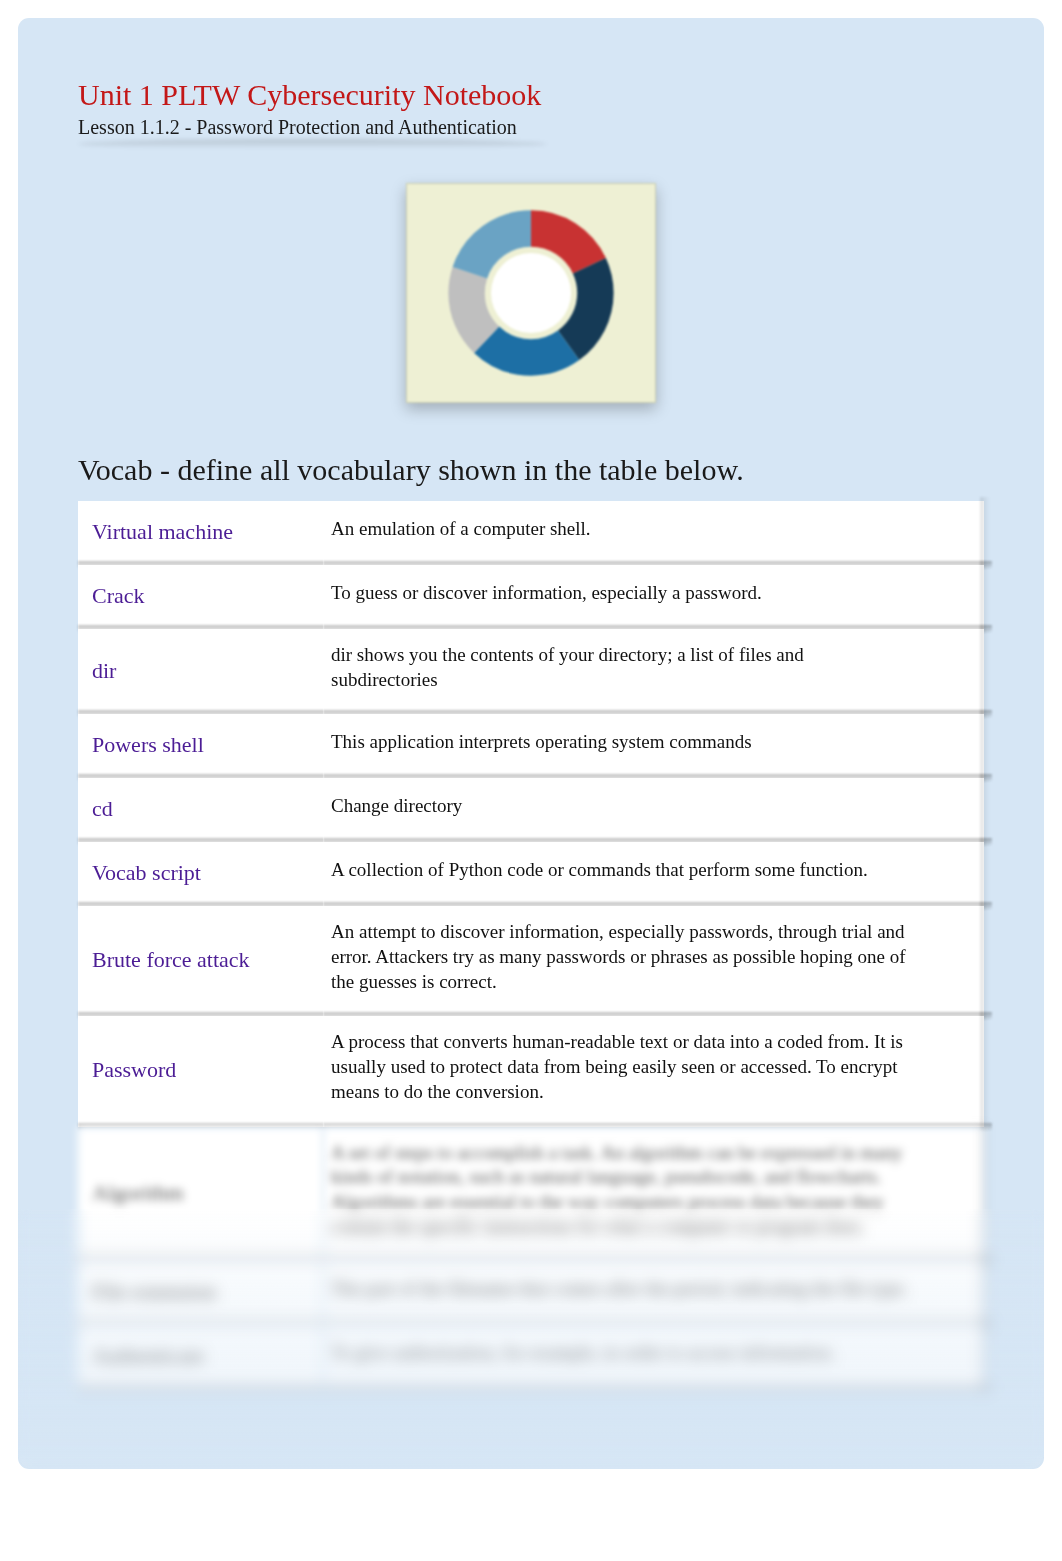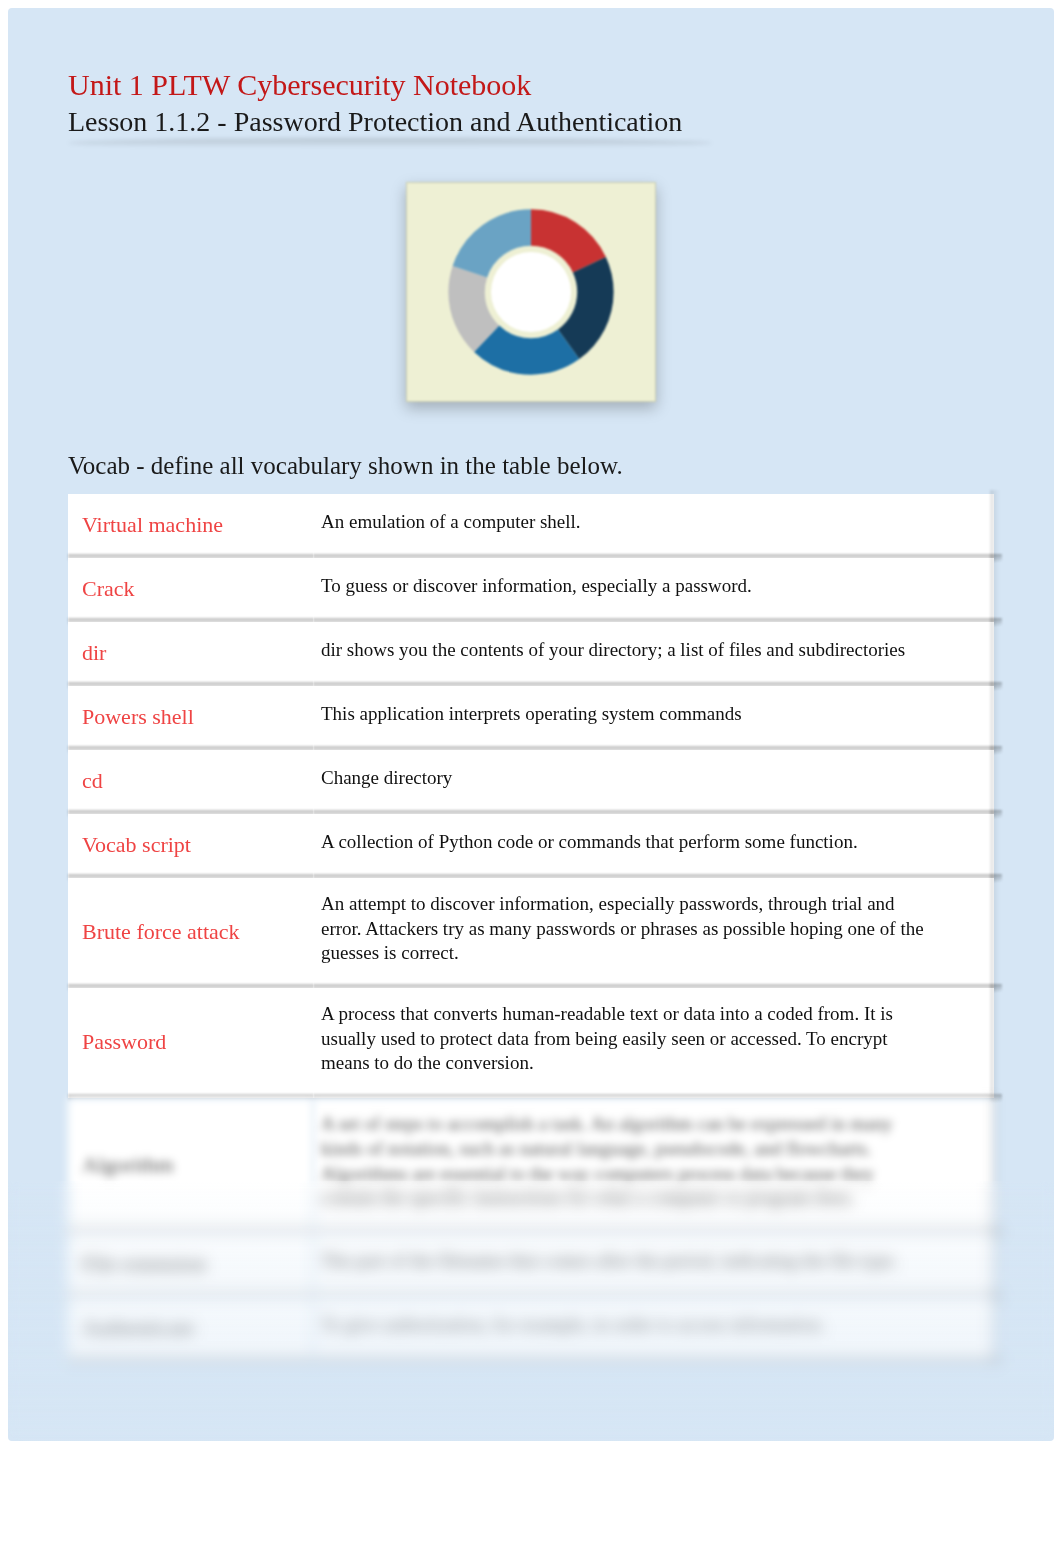--- a/index.html
+++ b/index.html
@@ -8,34 +8,34 @@
       box-sizing: border-box;
     }
     body {
       font-family: "Times New Roman", Times, serif;
       background: #ffffff;
       width: 1062px;
       min-height: 1561px;
     }
     .page-container {
       background: #d6e6f5;
-      border-radius: 4px;
+      border-radius: 11px;
       padding: 60px 60px 80px 60px;
-      margin: 8px;
+      margin: 18px;
       position: relative;
     }
     .page-title {
       color: #c31818;
       font-size: 30px;
       font-weight: normal;
       margin-bottom: 4px;
     }
     .page-subtitle {
       color: #1a1a1a;
-      font-size: 28px;
+      font-size: 20px;
       font-weight: normal;
       position: relative;
       display: inline-block;
       padding-bottom: 4px;
     }
     .page-subtitle::after {
       content: "";
       position: absolute;
       left: 0;
       right: -30px;
@@ -75,39 +75,39 @@
       position: absolute;
       top: 50%;
       left: 50%;
       width: 80px;
       height: 80px;
       background: #fff;
       border-radius: 50%;
       transform: translate(-50%, -50%);
     }
     .section-heading {
-      font-size: 25px;
+      font-size: 30px;
       color: #1a1a1a;
       margin-bottom: 14px;
     }
     .vocab-table {
       width: 100%;
       border-collapse: separate;
       border-spacing: 0 0;
     }
     .vocab-row td {
       background: #ffffff;
       vertical-align: middle;
       position: relative;
     }
     .term-cell {
       width: 245px;
       padding: 18px 12px 20px 14px;
       font-size: 22px;
-      color: #ef4444;
+      color: #4c1d95;
       border-right: none;
     }
     .def-cell {
       padding: 14px 70px 22px 8px;
       font-size: 19px;
       color: #111;
       line-height: 1.3;
     }
     .def-cell-wrap {
       position: relative;

